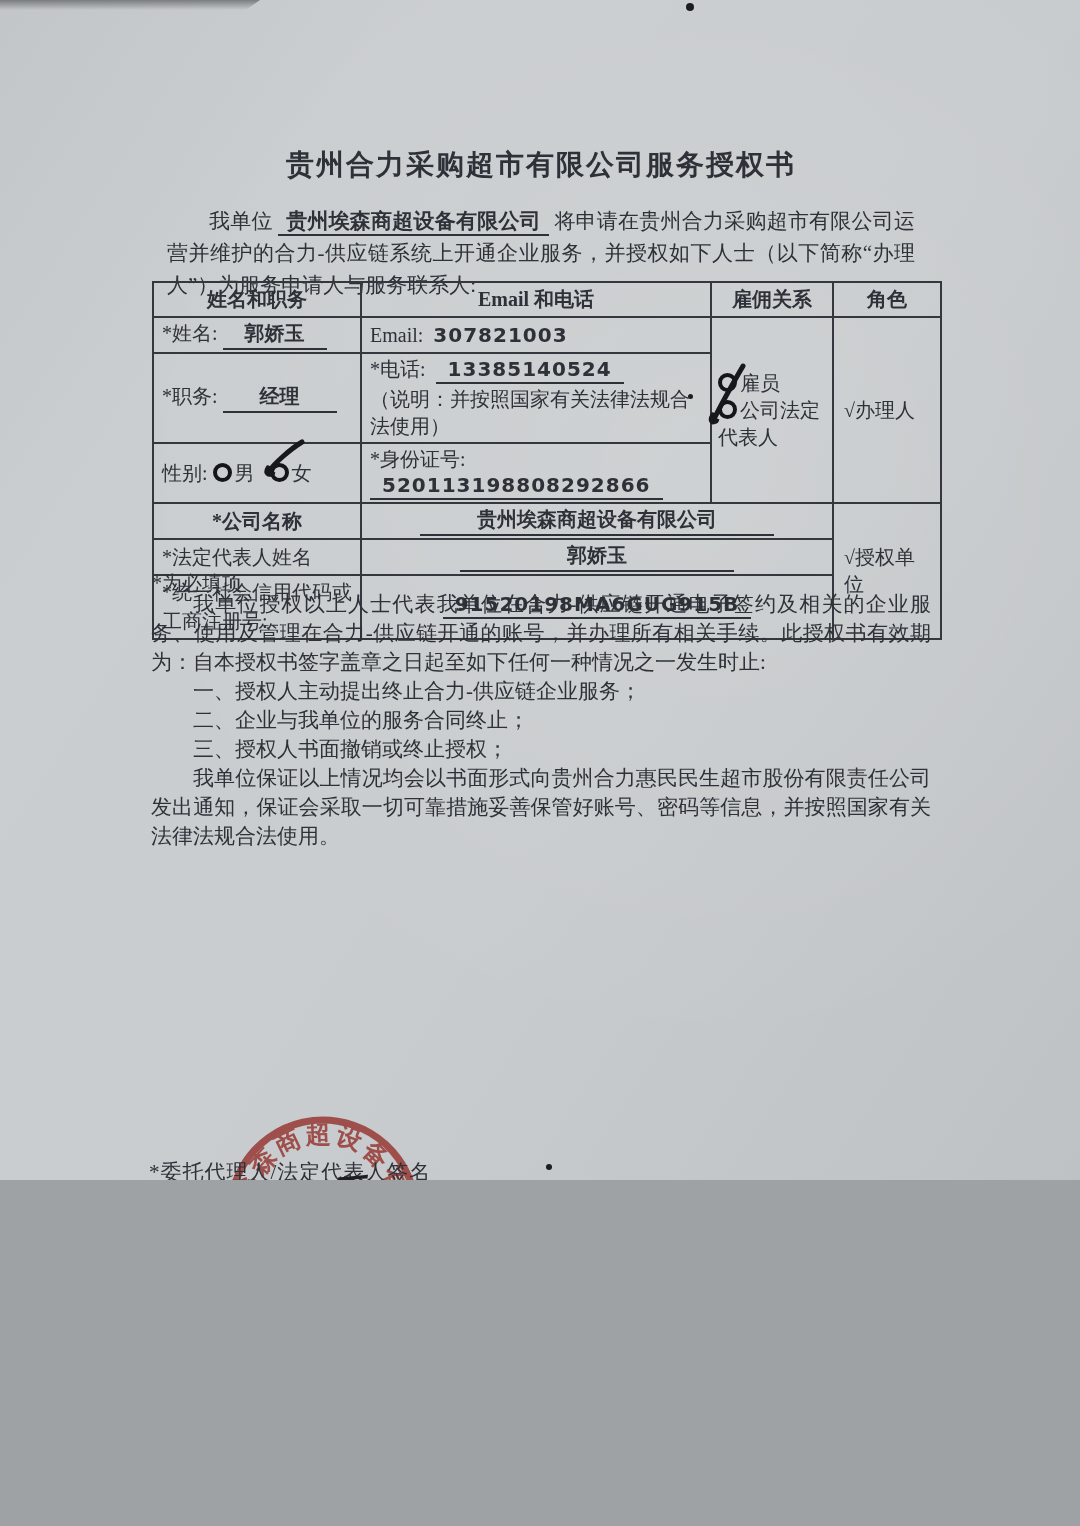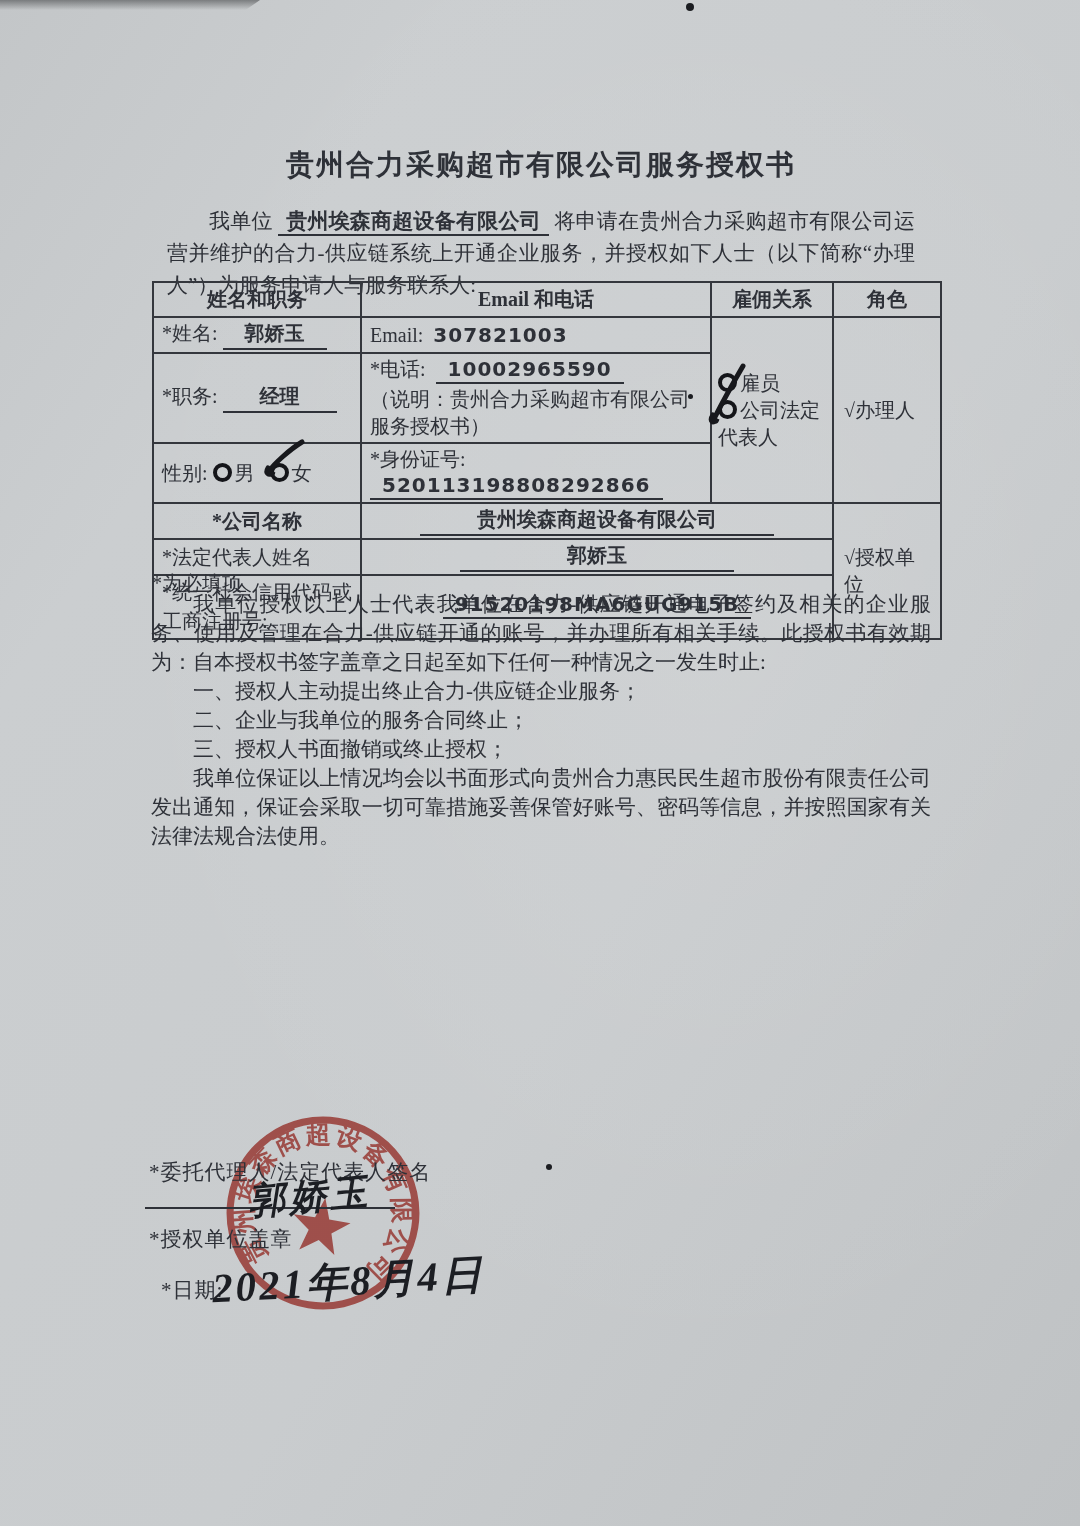--- a/index.html
+++ b/index.html
@@ -1,17 +1,17 @@
 <!DOCTYPE html>
 <html><head>
 <meta charset="utf-8">
 <style>
   html,body { margin:0; padding:0; background:#9fa2a4; }
   .page {
-    position:relative; width:1080px; height:1526px; overflow:hidden;
+    position:relative; width:1080px; height:1180px; overflow:hidden;
     background:
       radial-gradient(ellipse at 65% 40%, rgba(255,255,255,0.10), rgba(0,0,0,0) 60%),
       linear-gradient(123deg, #c3c6c8 0%, #cbced0 22%, #c9ccce 58%, #c2c5c7 88%, #bfc2c4 100%);
     font-family:"Liberation Serif","DejaVu Serif",serif;
     color:#2e3138;
   }
   .corner-shadow { position:absolute; top:0; left:0; width:260px; height:10px;
     background:linear-gradient(180deg, rgba(60,62,64,0.55), rgba(60,62,64,0)); 
     transform:skewX(-55deg); transform-origin:top left; }
   .speck { position:absolute; background:#1b1d21; border-radius:50%; }
@@ -128,23 +128,23 @@
       <td rowspan="3" class="role-cell">√办理人</td>
     </tr>
     <tr style="height:81px;">
       <td>
         <span>*职务:</span>
         <span class="u u-duty">经理</span>
       </td>
       <td>
         <div class="phone-line">
           <span>*电话:</span>&nbsp;
-          <span class="u u-phone num">10002965590</span>
+          <span class="u u-phone num">13385140524</span>
         </div>
-        <div class="note-line">（说明：贵州合力采购超市有限公司服务授权书）</div>
+        <div class="note-line">（说明：并按照国家有关法律法规合法使用）</div>
       </td>
     </tr>
     <tr style="height:30px;">
       <td>
         <span>性别:</span>
         <span class="donut"></span><span>男</span>&nbsp;&nbsp;
         <span class="donut-wrap"><span class="donut"></span><svg class="check-svg check-gender" viewBox="0 0 44 44">
                 <path d="M6 30 C3 35, 7 39, 11 34 C10 38, 7 36, 8 32 C12 26, 27 12, 40 4" fill="none" stroke="#17181c" stroke-width="5" stroke-linecap="round"></path>
               </svg></span><span>女</span>
       </td>

